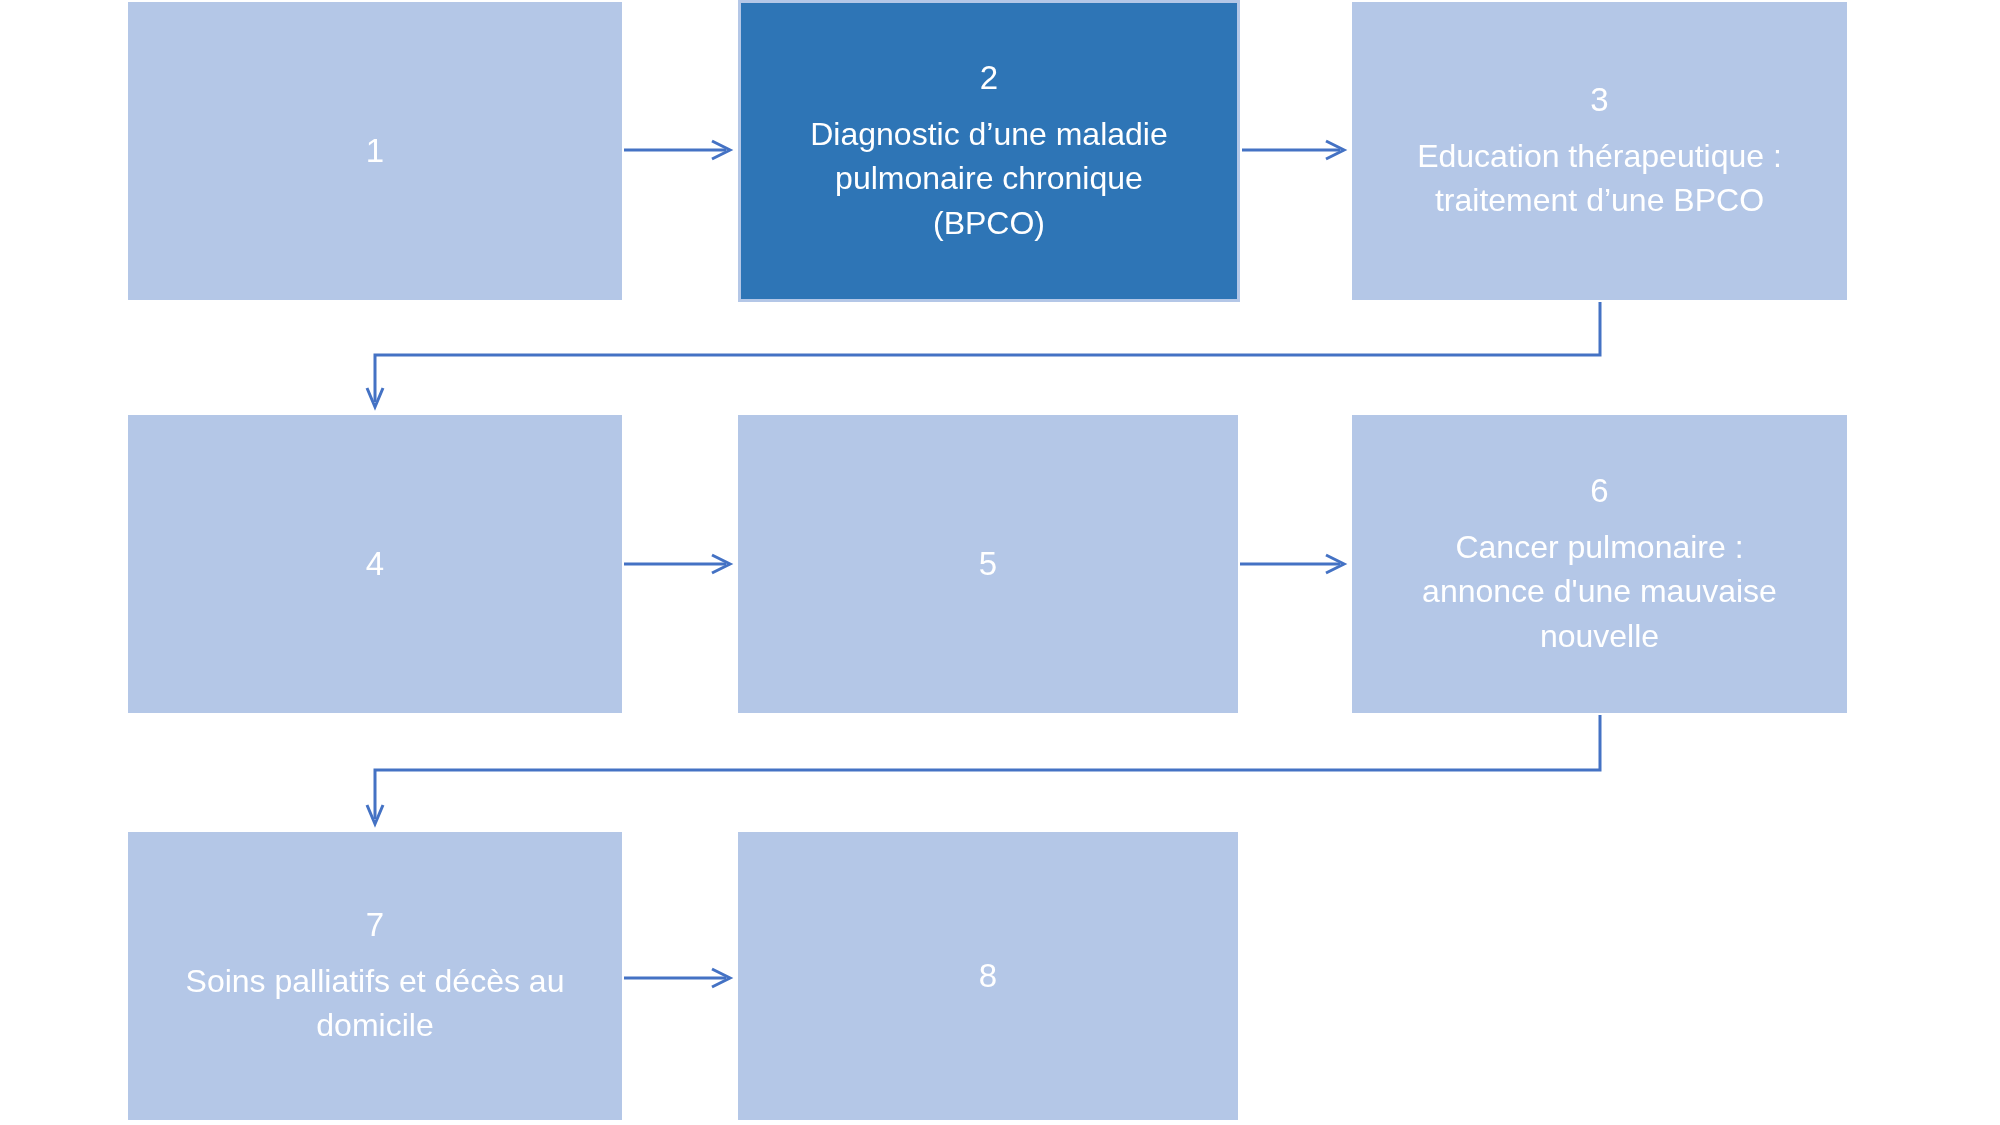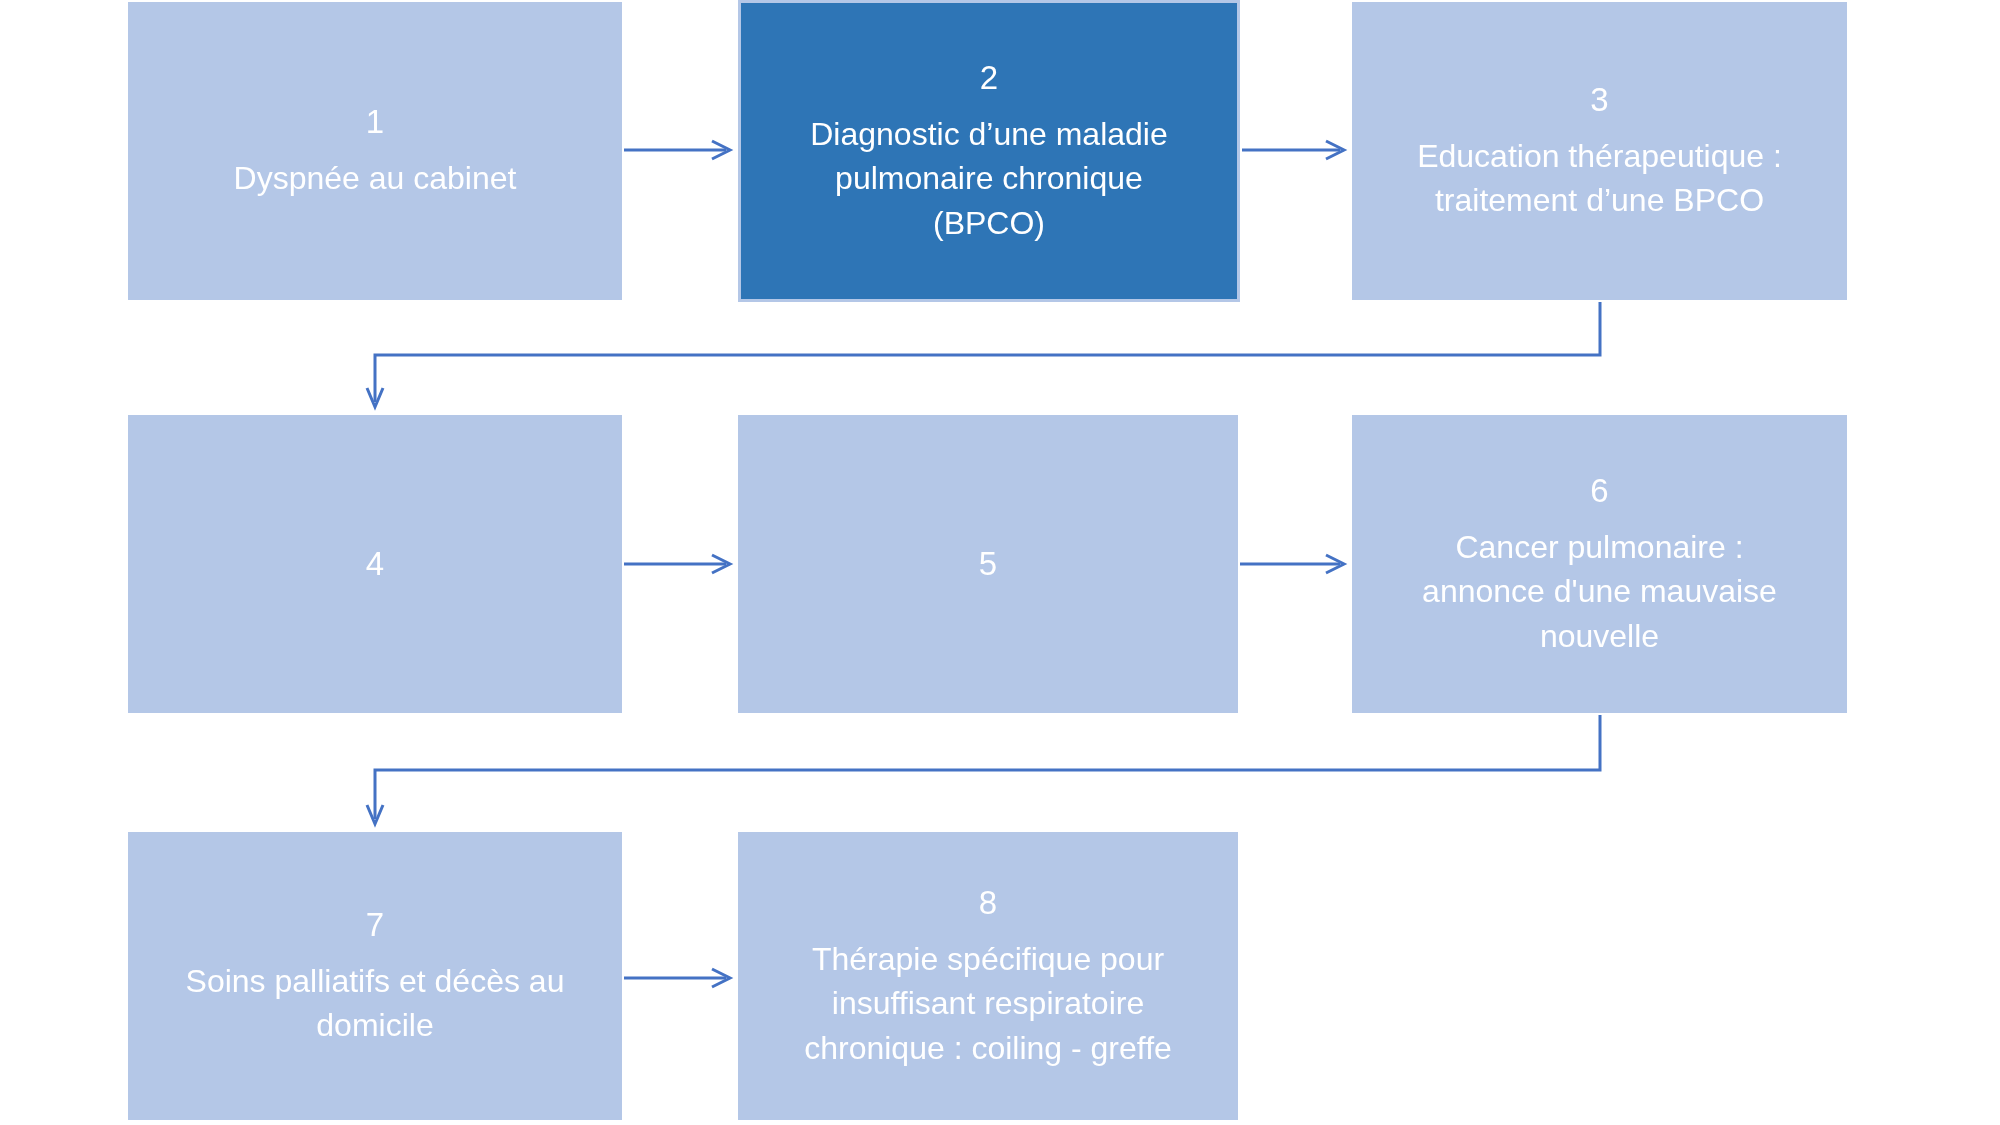--- a/index.html
+++ b/index.html
@@ -89,21 +89,20 @@
     </g>
 
     <g>
       <line class="stroke" x1="624" y1="978" x2="726" y2="978"></line>
       <polyline class="stroke" points="712,969 730,978 712,987"></polyline>
     </g>
   </svg>
 
   <div class="box light b1">
     <div class="num">1</div>
-    <div class="label">Dyspnée au cabinet</div>
   </div>
 
   <div class="box dark b2">
     <div class="num">2</div>
     <div class="label">Diagnostic d’une maladie
 pulmonaire chronique
 (BPCO)</div>
   </div>
 
   <div class="box light b3">
@@ -128,18 +127,15 @@
   </div>
 
   <div class="box light b7">
     <div class="num">7</div>
     <div class="label">Soins palliatifs et décès au
 domicile</div>
   </div>
 
   <div class="box light b8">
     <div class="num">8</div>
-    <div class="label">Thérapie spécifique pour
-insuffisant respiratoire
-chronique : coiling - greffe</div>
   </div>
 
 </div>
 
 </body></html>

